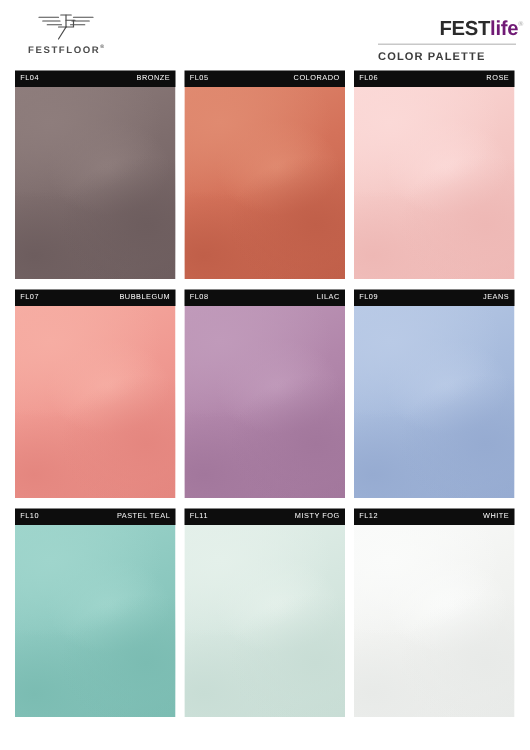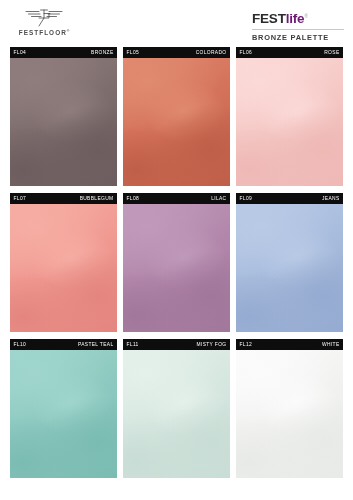--- a/index.html
+++ b/index.html
@@ -58,21 +58,21 @@
     padding-top: 5px;
     width: 92px;
   }
   .festlife {
     font-size: 13.5px;
     font-weight: 700;
     letter-spacing: -0.2px;
     line-height: 1;
     white-space: nowrap;
   }
-  .festlife .f1 { color: #2b2b2b; }
+  .festlife .f1 { color: #2b2b2b; margin-left: 41px; }
   .festlife .f2 { color: #701a75; font-weight: 700; }
   .festlife .tm { font-size: 4.6px; vertical-align: super; color: #b3b3b3; }
   .rule {
     width: 92px;
     height: 1px;
     background: #c8c8c8;
     margin: 3.5px 0 3px 0;
   }
   .palette-title {
     font-size: 7.4px;
@@ -155,21 +155,21 @@
           <path d="M40 13 L52 13"></path>
         </g>
       </svg>
     </span>
     <span class="logo-wordmark"><span>FESTFLOOR</span><span class="tm">®</span></span>
   </div>
 
   <div class="brand-right">
     <div class="festlife"><span class="f1">FEST</span><span class="f2">life</span><span class="tm">®</span></div>
     <div class="rule"></div>
-    <div class="palette-title">BRONZE PALETTE</div>
+    <div class="palette-title">COLOR PALETTE</div>
   </div>
 
 </div>
 
 <div class="grid" id="swatch-grid">
     <div class="swatch-card">
       <div class="label-bar">
         <span class="label-code">FL04</span>
         <span class="label-name">BRONZE</span>
       </div>

